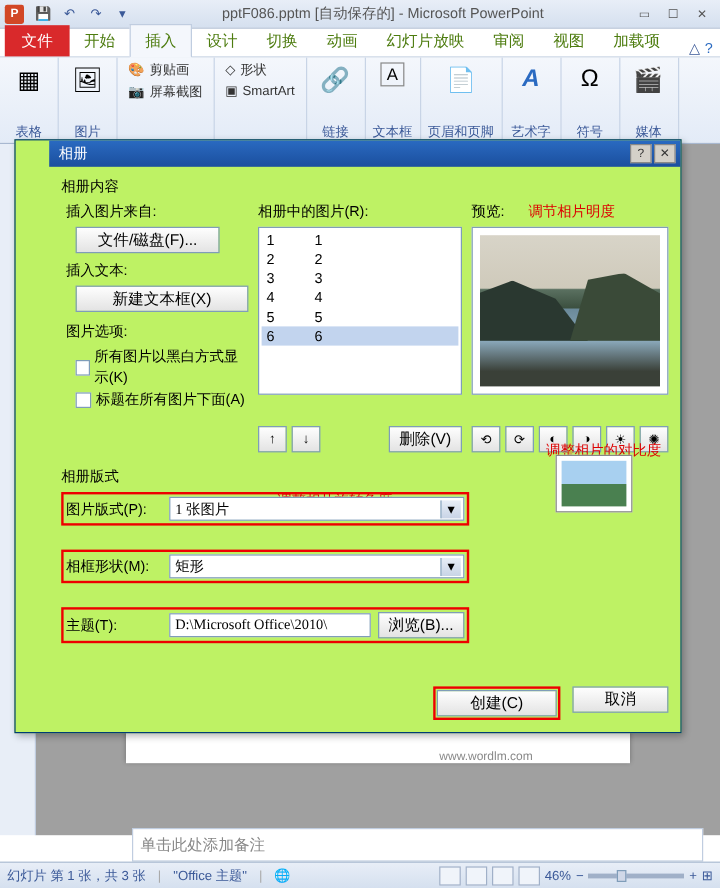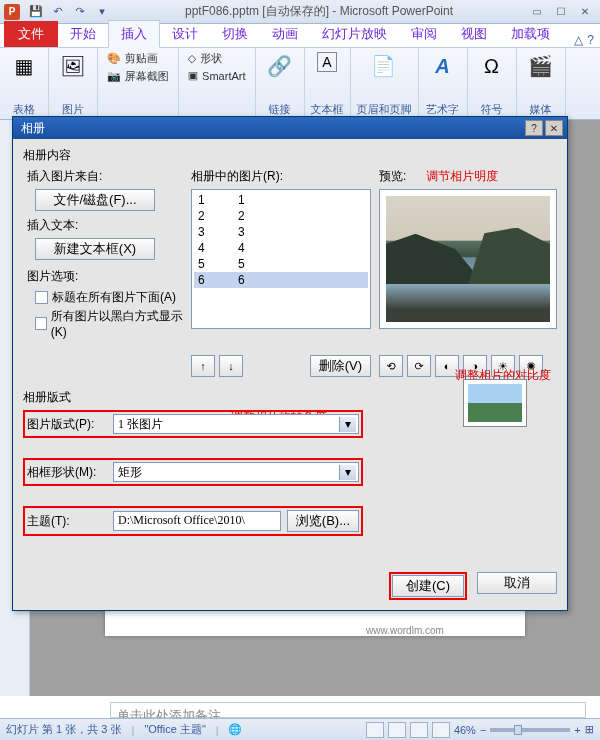--- a/index.html
+++ b/index.html
@@ -10,35 +10,35 @@
 .app-icon { width: 16px; height: 16px; background: #d24726; border-radius: 2px; display: flex; align-items: center; justify-content: center; color: #fff; font-weight: bold; font-size: 10px; }
 .qat { display: flex; gap: 2px; margin-left: 6px; }
 .qat-btn { width: 20px; height: 18px; display: flex; align-items: center; justify-content: center; font-size: 11px; color: #3b5998; }
 .title-text { flex: 1; text-align: center; color: #555; font-size: 12px; }
 .win-ctrl { display: flex; gap: 2px; }
 .win-btn { width: 22px; height: 16px; display: flex; align-items: center; justify-content: center; font-size: 10px; color: #555; border: 1px solid transparent; }
 
 
 .ribbon-tabs { height: 24px; background: #fff; display: flex; align-items: flex-end; padding-left: 4px; border-bottom: 1px solid #c0cde0; }
 .file-tab { background: #d9292b; color: #fff; padding: 4px 14px; font-size: 13px; }
-.tab { padding: 4px 12px; color: #6d28d9; font-size: 13px; cursor: pointer; }
+.tab { padding: 4px 12px; color: #4d7c0f; font-size: 13px; cursor: pointer; }
 .tab.active { background: #f4f7fc; border: 1px solid #c0cde0; border-bottom: 1px solid #f4f7fc; margin-bottom: -1px; }
 .ribbon-end { margin-left: auto; display: flex; gap: 4px; padding-right: 6px; color: #3b5998; }
 
 
 .ribbon { height: 72px; background: linear-gradient(#f4f7fc, #e3ebf7); display: flex; border-bottom: 1px solid #a8b8d0; }
 .rgroup { display: flex; flex-direction: column; align-items: center; padding: 2px 6px; border-right: 1px solid #c8d4e6; }
 .rgroup-lbl { font-size: 11px; color: #3b5998; margin-top: auto; }
 .rbtn-lg { display: flex; flex-direction: column; align-items: center; padding: 2px 4px; gap: 2px; }
 .ricon { width: 28px; height: 28px; display: flex; align-items: center; justify-content: center; font-size: 20px; }
 .rbtn-sm { display: flex; align-items: center; gap: 4px; padding: 1px 3px; font-size: 11px; color: #333; }
 .rcol { display: flex; flex-direction: column; gap: 1px; }
 
 
-.dialog { position: absolute; left: 12px; top: 116px; width: 556px; background: #e5e5e5; border: 1px solid #003c74; box-shadow: 2px 2px 6px rgba(0,0,0,0.3); z-index: 10; }
+.dialog { position: absolute; left: 12px; top: 116px; width: 556px; background: #bef264; border: 1px solid #003c74; box-shadow: 2px 2px 6px rgba(0,0,0,0.3); z-index: 10; padding-left: 28px; }
 .dlg-title { height: 22px; background: linear-gradient(#2a6ac1, #1b4f9e); color: #fff; display: flex; align-items: center; padding: 0 4px; font-size: 12px; }
 .dlg-title-txt { flex: 1; padding-left: 4px; }
 .dlg-close, .dlg-help { width: 18px; height: 16px; background: #d4d0c8; border: 1px solid #888; display: flex; align-items: center; justify-content: center; font-size: 10px; color: #333; margin-left: 2px; }
 .dlg-body { padding: 8px 10px; }
 
 .section-lbl { font-size: 12px; margin-bottom: 4px; }
 .top-row { display: flex; gap: 8px; }
 .left-col { width: 160px; }
 .mid-col { width: 180px; }
 .right-col { flex: 1; }
@@ -82,21 +82,21 @@
 .slide-panel { width: 30px; background: #e8eef7; border-right: 1px solid #c0cde0; }
 .slide-canvas { flex: 1; background: #a0a0a0; display: flex; align-items: flex-end; justify-content: center; padding-bottom: 60px; position: relative; }
 .slide { width: 420px; height: 120px; background: #fff; box-shadow: 0 0 4px rgba(0,0,0,0.3); display: flex; align-items: center; justify-content: center; }
 .logo-text { font-size: 32px; font-weight: bold; }
 .logo-w { color: #2a9ed8; }
 .logo-ord { color: #0c4a6e; }
 .logo-lm { color: #e07020; margin-top: 37px; }
 .logo-sub { position: absolute; font-size: 10px; color: #888; margin-top: -50px; margin-left: 180px; }
 
 
-.notes { position: absolute; bottom: 22px; left: 110px; right: 14px; height: 16px; background: #fff; border: 1px solid #c0cde0; padding: 4px 6px; color: #888; font-size: 13px; }
+.notes { position: absolute; bottom: 22px; left: 110px; right: 14px; height: 28px; background: #fff; border: 1px solid #c0cde0; padding: 4px 6px; color: #888; font-size: 13px; }
 
 
 .statusbar { position: absolute; bottom: 0; left: 0; right: 0; height: 22px; background: linear-gradient(#e8eef7, #d5e0ef); border-top: 1px solid #a8b8d0; display: flex; align-items: center; padding: 0 6px; font-size: 11px; color: #3b5998; gap: 10px; }
 .status-sep { color: #aaa; }
 .status-right { margin-left: auto; display: flex; align-items: center; gap: 4px; }
 .view-btn { width: 18px; height: 16px; border: 1px solid #a0b0c8; background: #f0f4fa; }
 .zoom-slider { width: 80px; height: 4px; background: #a0b0c8; position: relative; }
 .zoom-thumb { position: absolute; left: 30%; top: -3px; width: 8px; height: 10px; background: #d0d8e8; border: 1px solid #7f9db9; }
 </style>
 </head>
@@ -228,29 +228,29 @@
     <div class="dlg-help">?</div>
     <div class="dlg-close">✕</div>
   </div>
   <div class="dlg-body">
     <div class="section-lbl">相册内容</div>
     <div class="top-row">
       <div class="left-col">
         <div class="section-lbl" style="margin-left:4px">插入图片来自:</div>
         <div class="indent"><button class="btn" style="width:120px">文件/磁盘(F)...</button></div>
         <div class="section-lbl" style="margin-left:4px">插入文本:</div>
-        <div class="indent"><button class="btn" style="width:120px">新建文本框(X)</button></div>
+        <div class="indent"><button class="btn" style="width:144px">新建文本框(X)</button></div>
         <div class="section-lbl" style="margin-left:4px;margin-top:8px">图片选项:</div>
         <div class="checkbox">
             <div class="chk"></div>
-            <span>标题在所有图片下面(A)</span>
+            <span>所有图片以黑白方式显示(K)</span>
           </div>
         <div class="checkbox">
             <div class="chk"></div>
-            <span>所有图片以黑白方式显示(K)</span>
+            <span>标题在所有图片下面(A)</span>
           </div>
       </div>
       <div class="mid-col">
         <div class="section-lbl">相册中的图片(R):</div>
         <div class="listbox">
           <div class="list-row">
               <span class="c1">1</span>
               <span>1</span>
             </div>
           <div class="list-row">
@@ -328,21 +328,21 @@
           </div>
         </div>
       </div>
       <div class="thumb">
           <div class="thumb-inner"></div>
         </div>
     </div>
   </div>
   <div class="dlg-footer">
     <div class="redbox" style="padding:1px;margin:0">
-      <button class="btn" style="width:72px">创建(C)</button>
+      <button class="btn" style="width:100px">创建(C)</button>
     </div>
     <button class="btn" style="width:80px">取消</button>
   </div>
 </div>
 
 <div class="statusbar">
   <span>幻灯片 第 1 张，共 3 张</span>
   <span class="status-sep">|</span>
   <span>"Office 主题"</span>
   <span class="status-sep">|</span>

